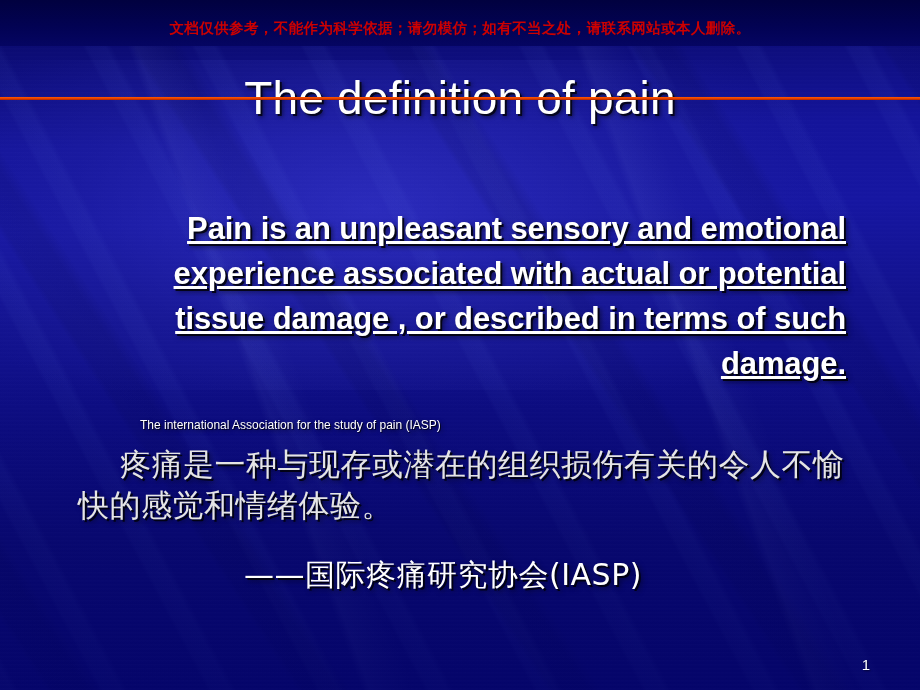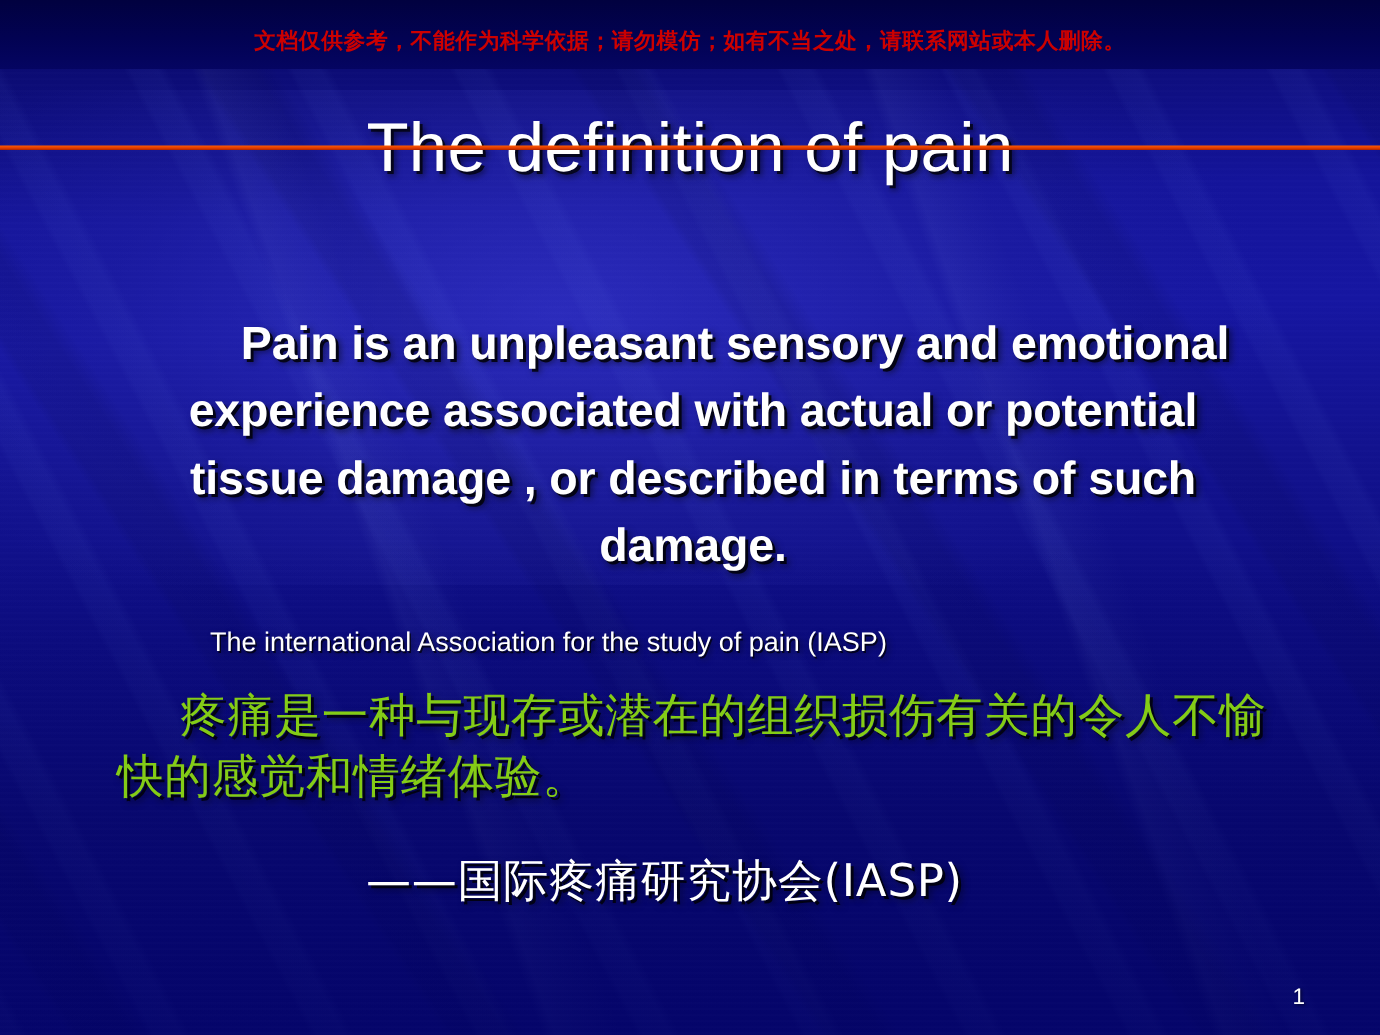--- a/index.html
+++ b/index.html
@@ -160,40 +160,41 @@
     left: 78px;
     top: 176px;
     width: 768px;
   }
 
   .para-en {
     color: #ffffff;
     font-size: 31px;
     font-weight: bold;
     line-height: 1.45;
-    text-align: center;
+    text-align: right;
     text-indent: 56px;
     letter-spacing: -0.1px;
     text-shadow: 2px 2px 0 rgba(0,0,0,.80), 3px 3px 5px rgba(0,0,0,.55);
+    text-decoration: underline;
   }
 
   .attribution {
     margin-top: 7px;
     padding-left: 62px;
     color: #ffffff;
-    font-size: 18px;
+    font-size: 12px;
     font-weight: normal;
     line-height: 1.2;
     white-space: nowrap;
     text-shadow: 1px 1px 0 rgba(0,0,0,.70), 2px 2px 4px rgba(0,0,0,.5);
   }
 
   .para-cn {
     margin-top: 0;
-    color: #84cc16;
+    color: #e5e5e5;
     font-size: 31px;
     font-weight: normal;
     line-height: 1.32;
     text-indent: 42px;
     letter-spacing: .5px;
     font-family: "DejaVu Sans", "Liberation Sans", sans-serif;
     text-shadow: 2px 2px 0 rgba(0,0,0,.78), 3px 3px 5px rgba(0,0,0,.5);
   }
 
   .source-cn {

